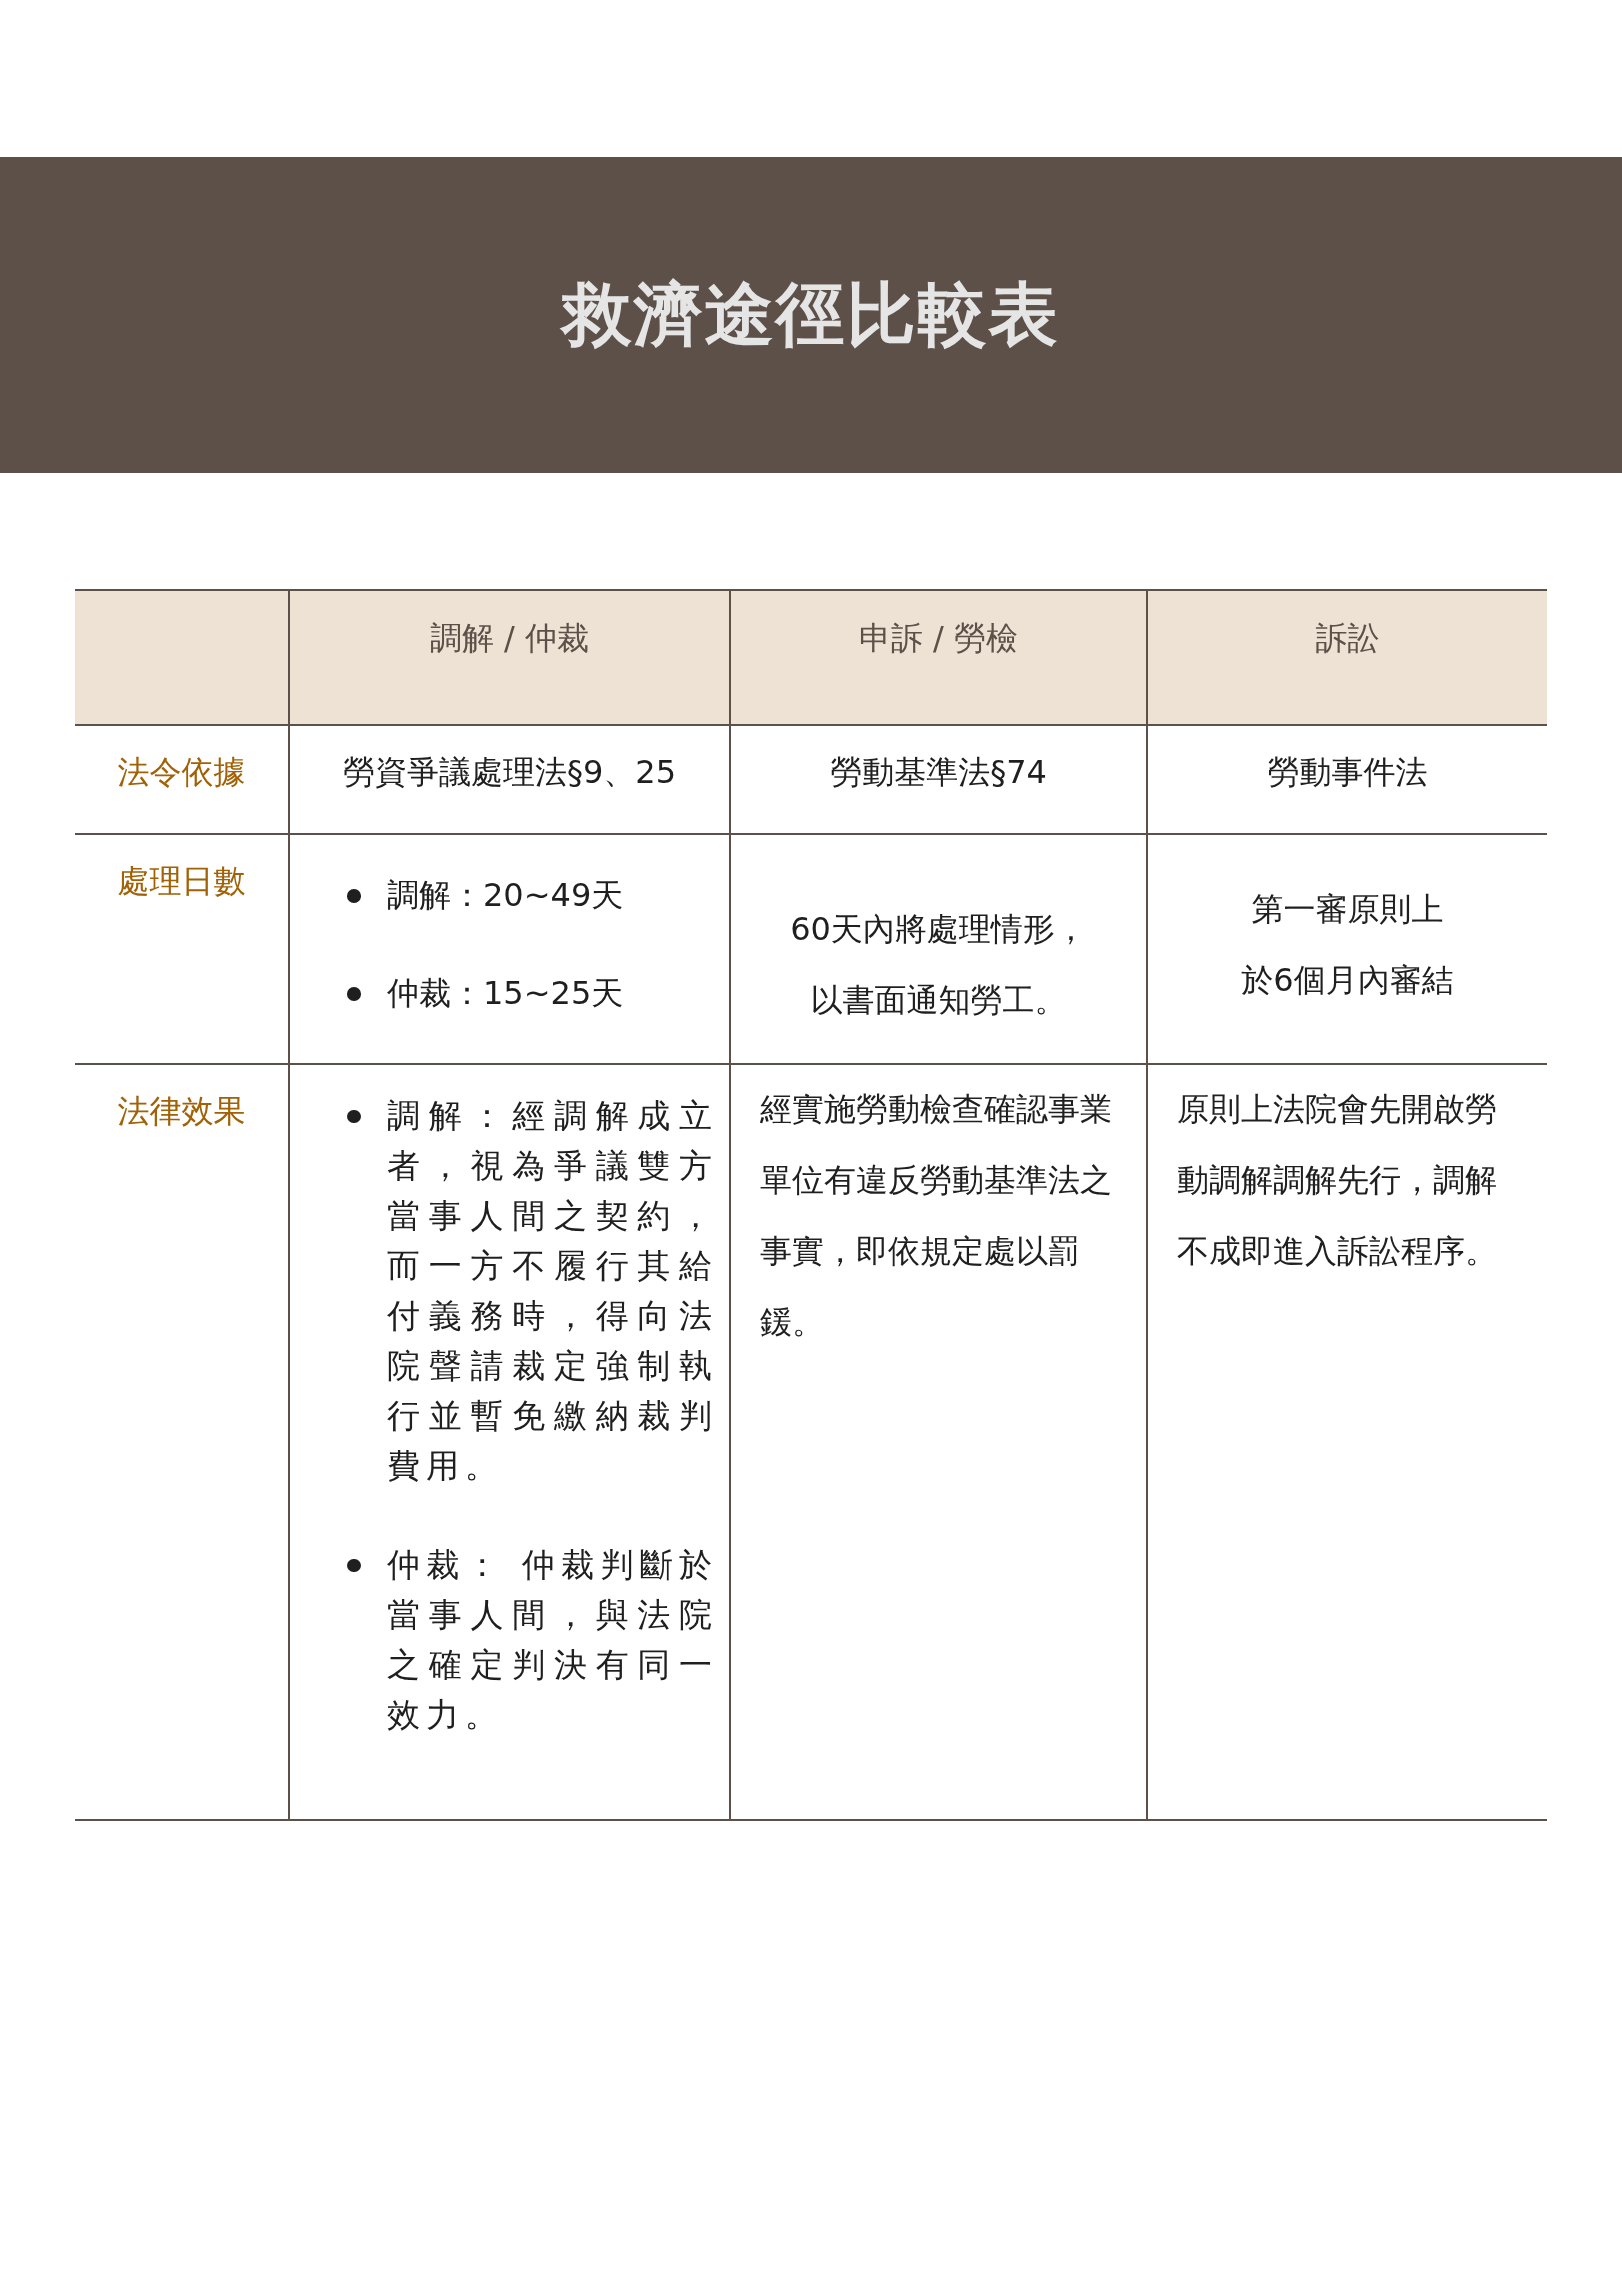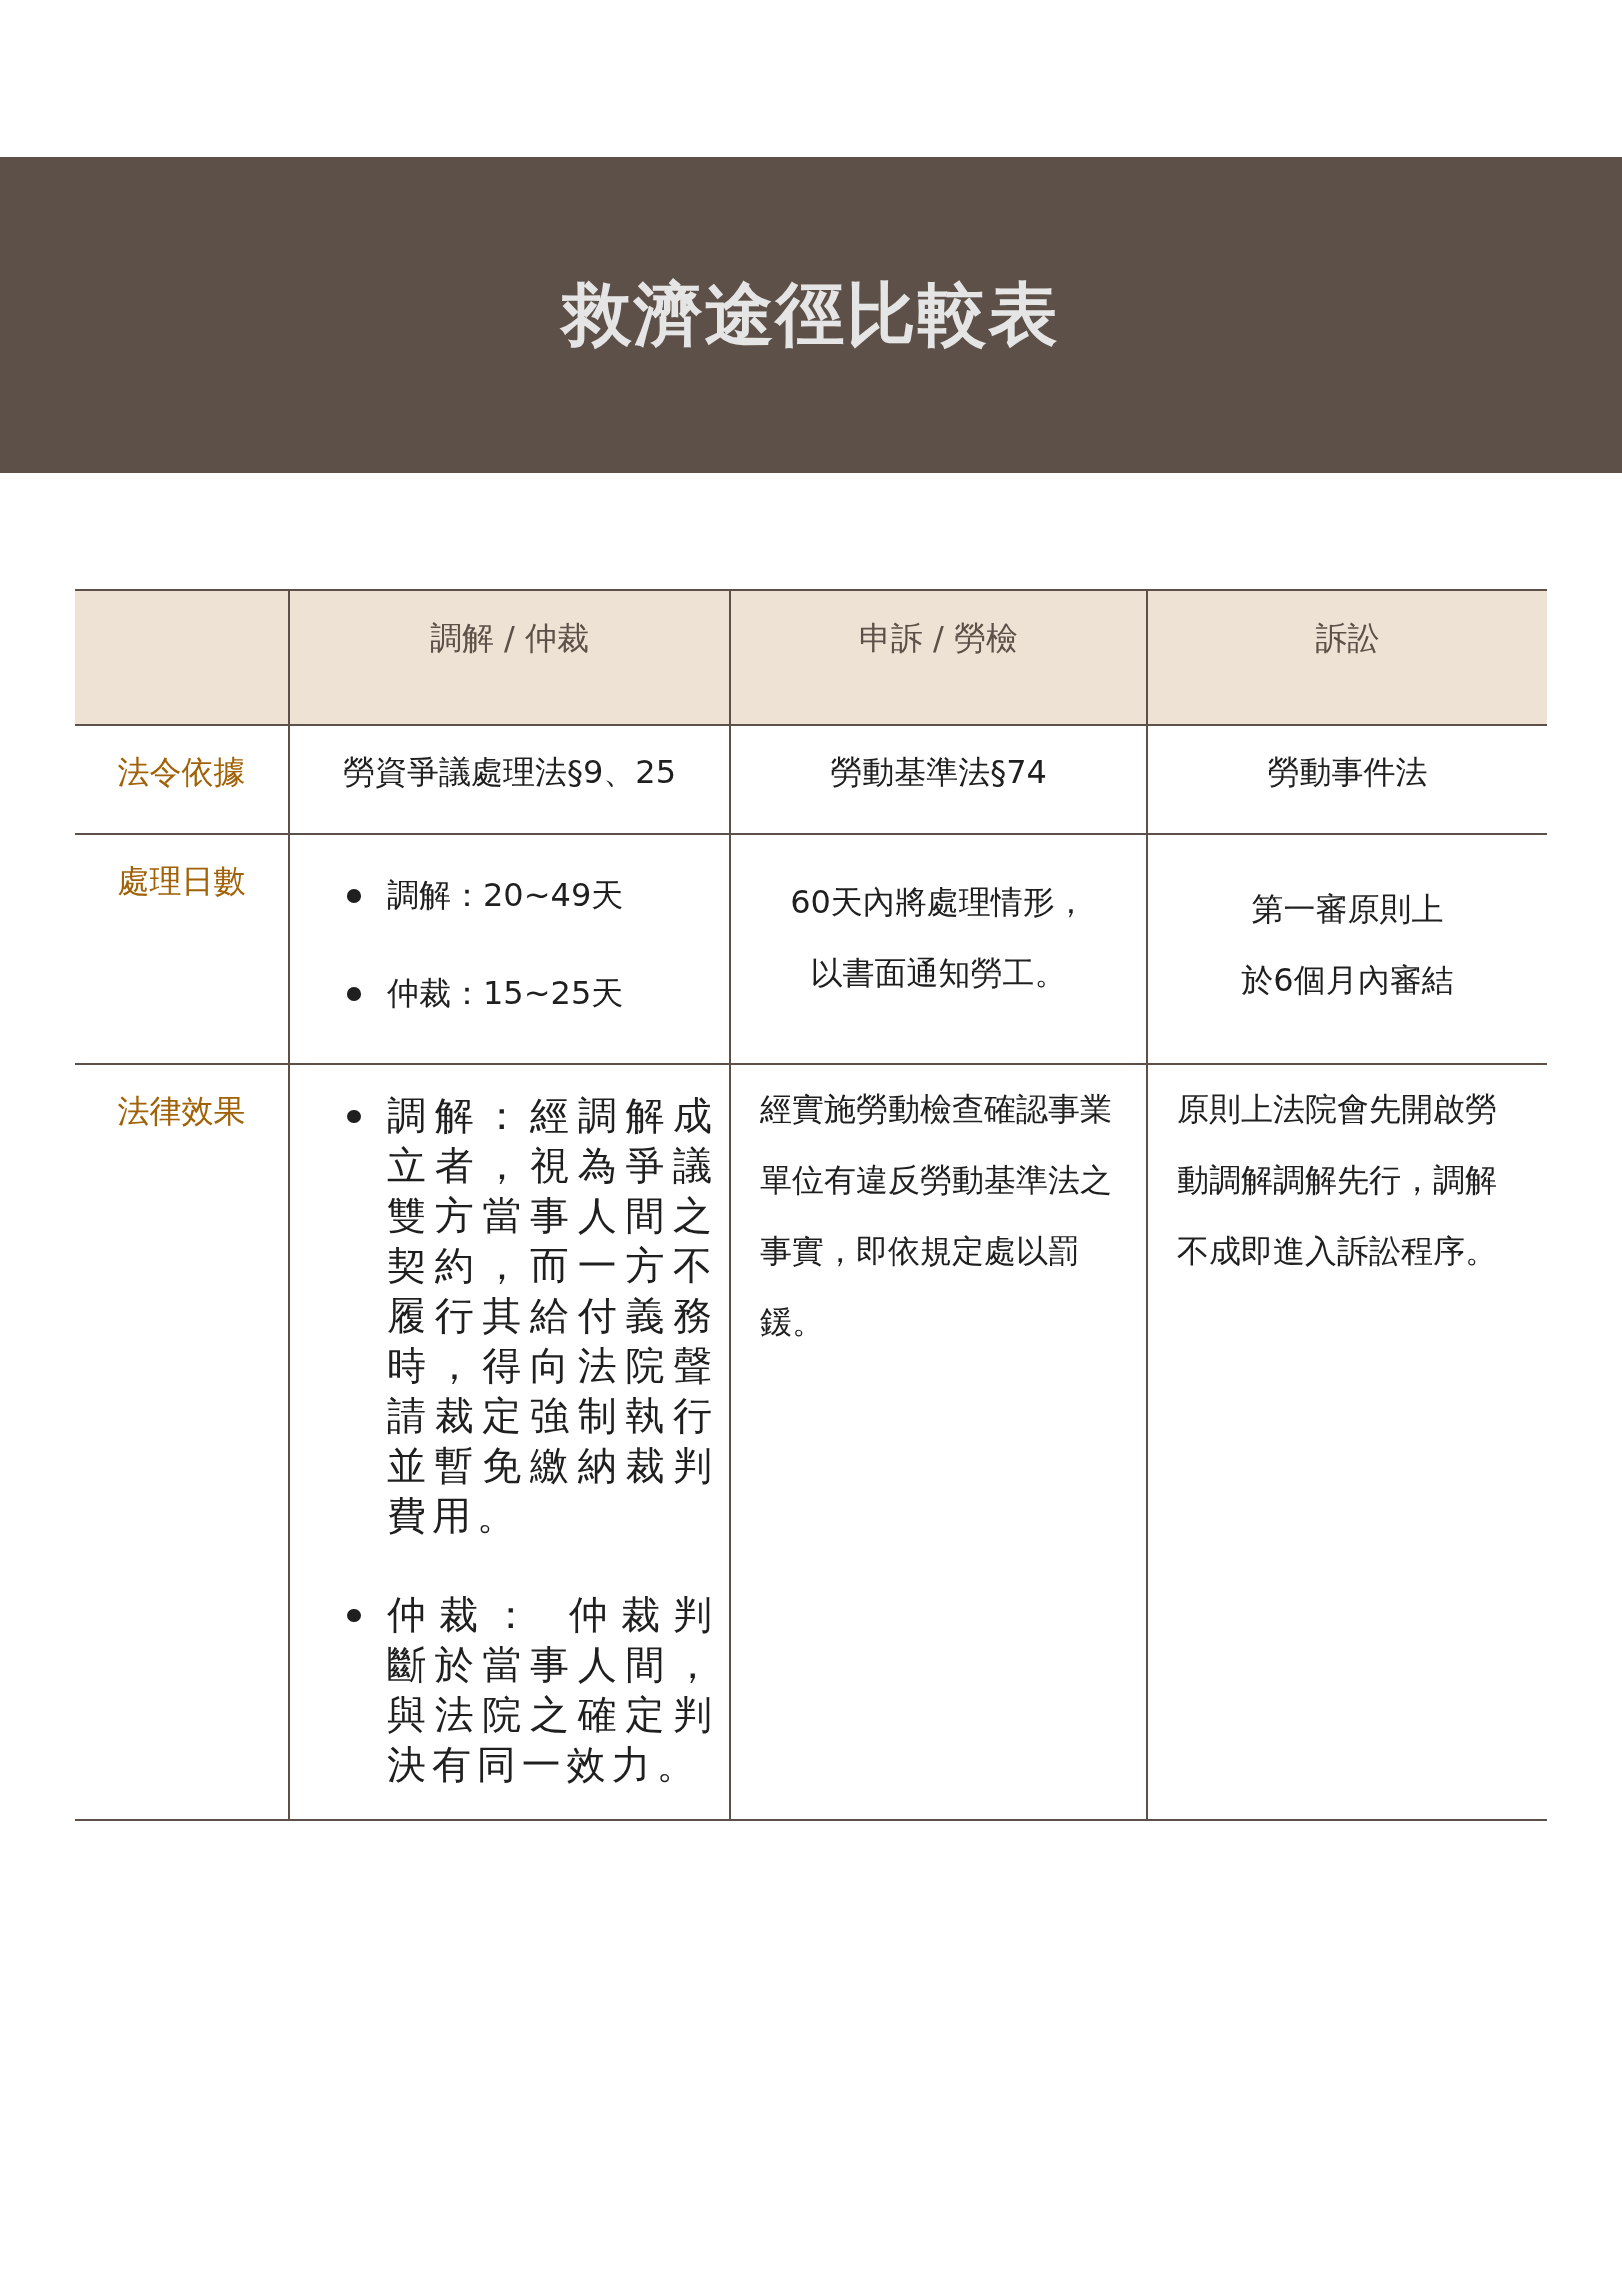--- a/index.html
+++ b/index.html
@@ -17,21 +17,21 @@
   table.cmp tbody tr:last-child { border-bottom:2.9px solid #5c5048; }
   .rowlabel { color:#a16207; font-size:32px; text-align:center; padding-top:25.5px; }
   .cell { color:#1f1f1f; font-size:32px; text-align:center;margin-left:48px; }
   .center-v { vertical-align:middle !important; }
   a.link { color:#1a5fe0; text-decoration:underline; }
   ul.bl { margin:0; padding:0; list-style:none; text-align:left; }
   ul.bl li { position:relative; padding-left:96px; }
   ul.bl li::before { content:""; position:absolute; left:56px; width:13.7px; height:13.7px; border-radius:50%; background:#1f1f1f; }
   .days li { height:98px; line-height:59px; }
   .days li::before { top:23.5px; }
-  .effect li { font-size:39px; line-height:50px; letter-spacing:5.9px; text-align:justify; padding-right:10px; }
+  .effect li { font-size:33px; line-height:50px; letter-spacing:5.9px; text-align:justify; padding-right:10px; }
   .effect li::before { top:18.6px; }
   .para { text-align:left; line-height:71px; padding:9.8px 19.6px 0 29px; font-size:32px; }
 </style>
 </head>
 <body>
 
 <div class="banner">
   <h1>救濟途徑比較表</h1>
 </div>
 
@@ -58,21 +58,21 @@
       <td class="cell" style="padding-top:25.5px">勞動事件法</td>
     </tr>
     <tr style="height:208px">
       <td class="rowlabel">處理日數</td>
       <td class="cell" style="padding-top:31px;">
         <ul class="bl days">
           <li>調解：20~49天</li>
           <li>仲裁：15~25天</li>
         </ul>
       </td>
-      <td class="cell" style="padding-top:32px; line-height:71px;border-radius:24px;">
+      <td class="cell" style="padding-top:59px; line-height:71px;border-radius:24px;">
         <div>60天內將處理情形，</div>
         <div>以書面通知勞工。</div>
       </td>
       <td class="cell" style="padding-top:39px; line-height:71px;">
         <div>第一審原則上</div>
         <div>於6個月內審結</div>
       </td>
     </tr>
     <tr style="height:756px">
       <td class="rowlabel">法律效果</td>

